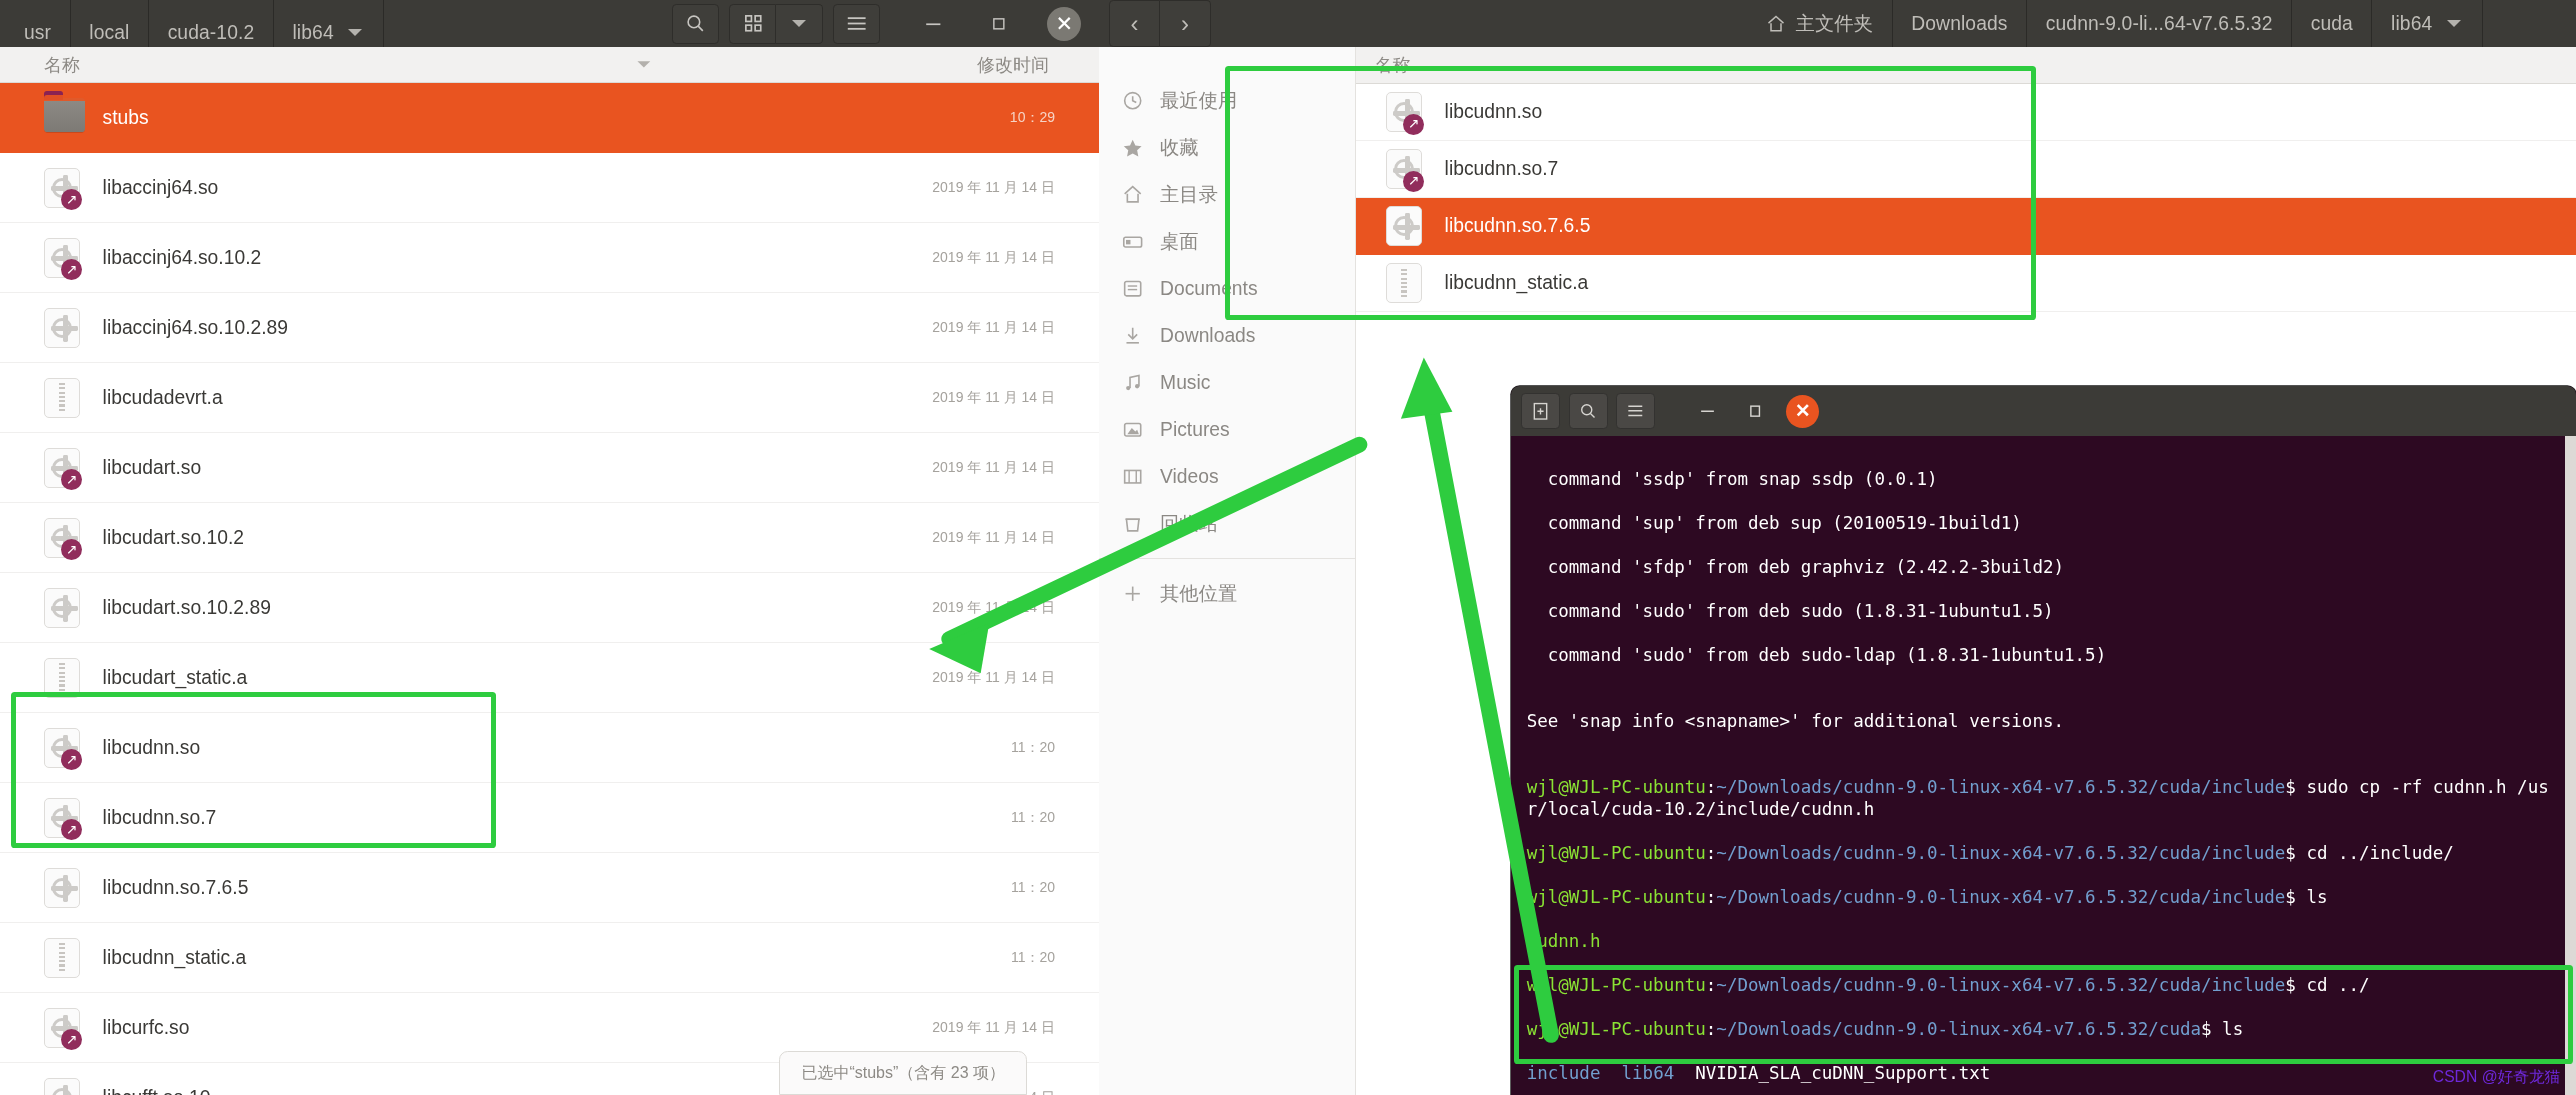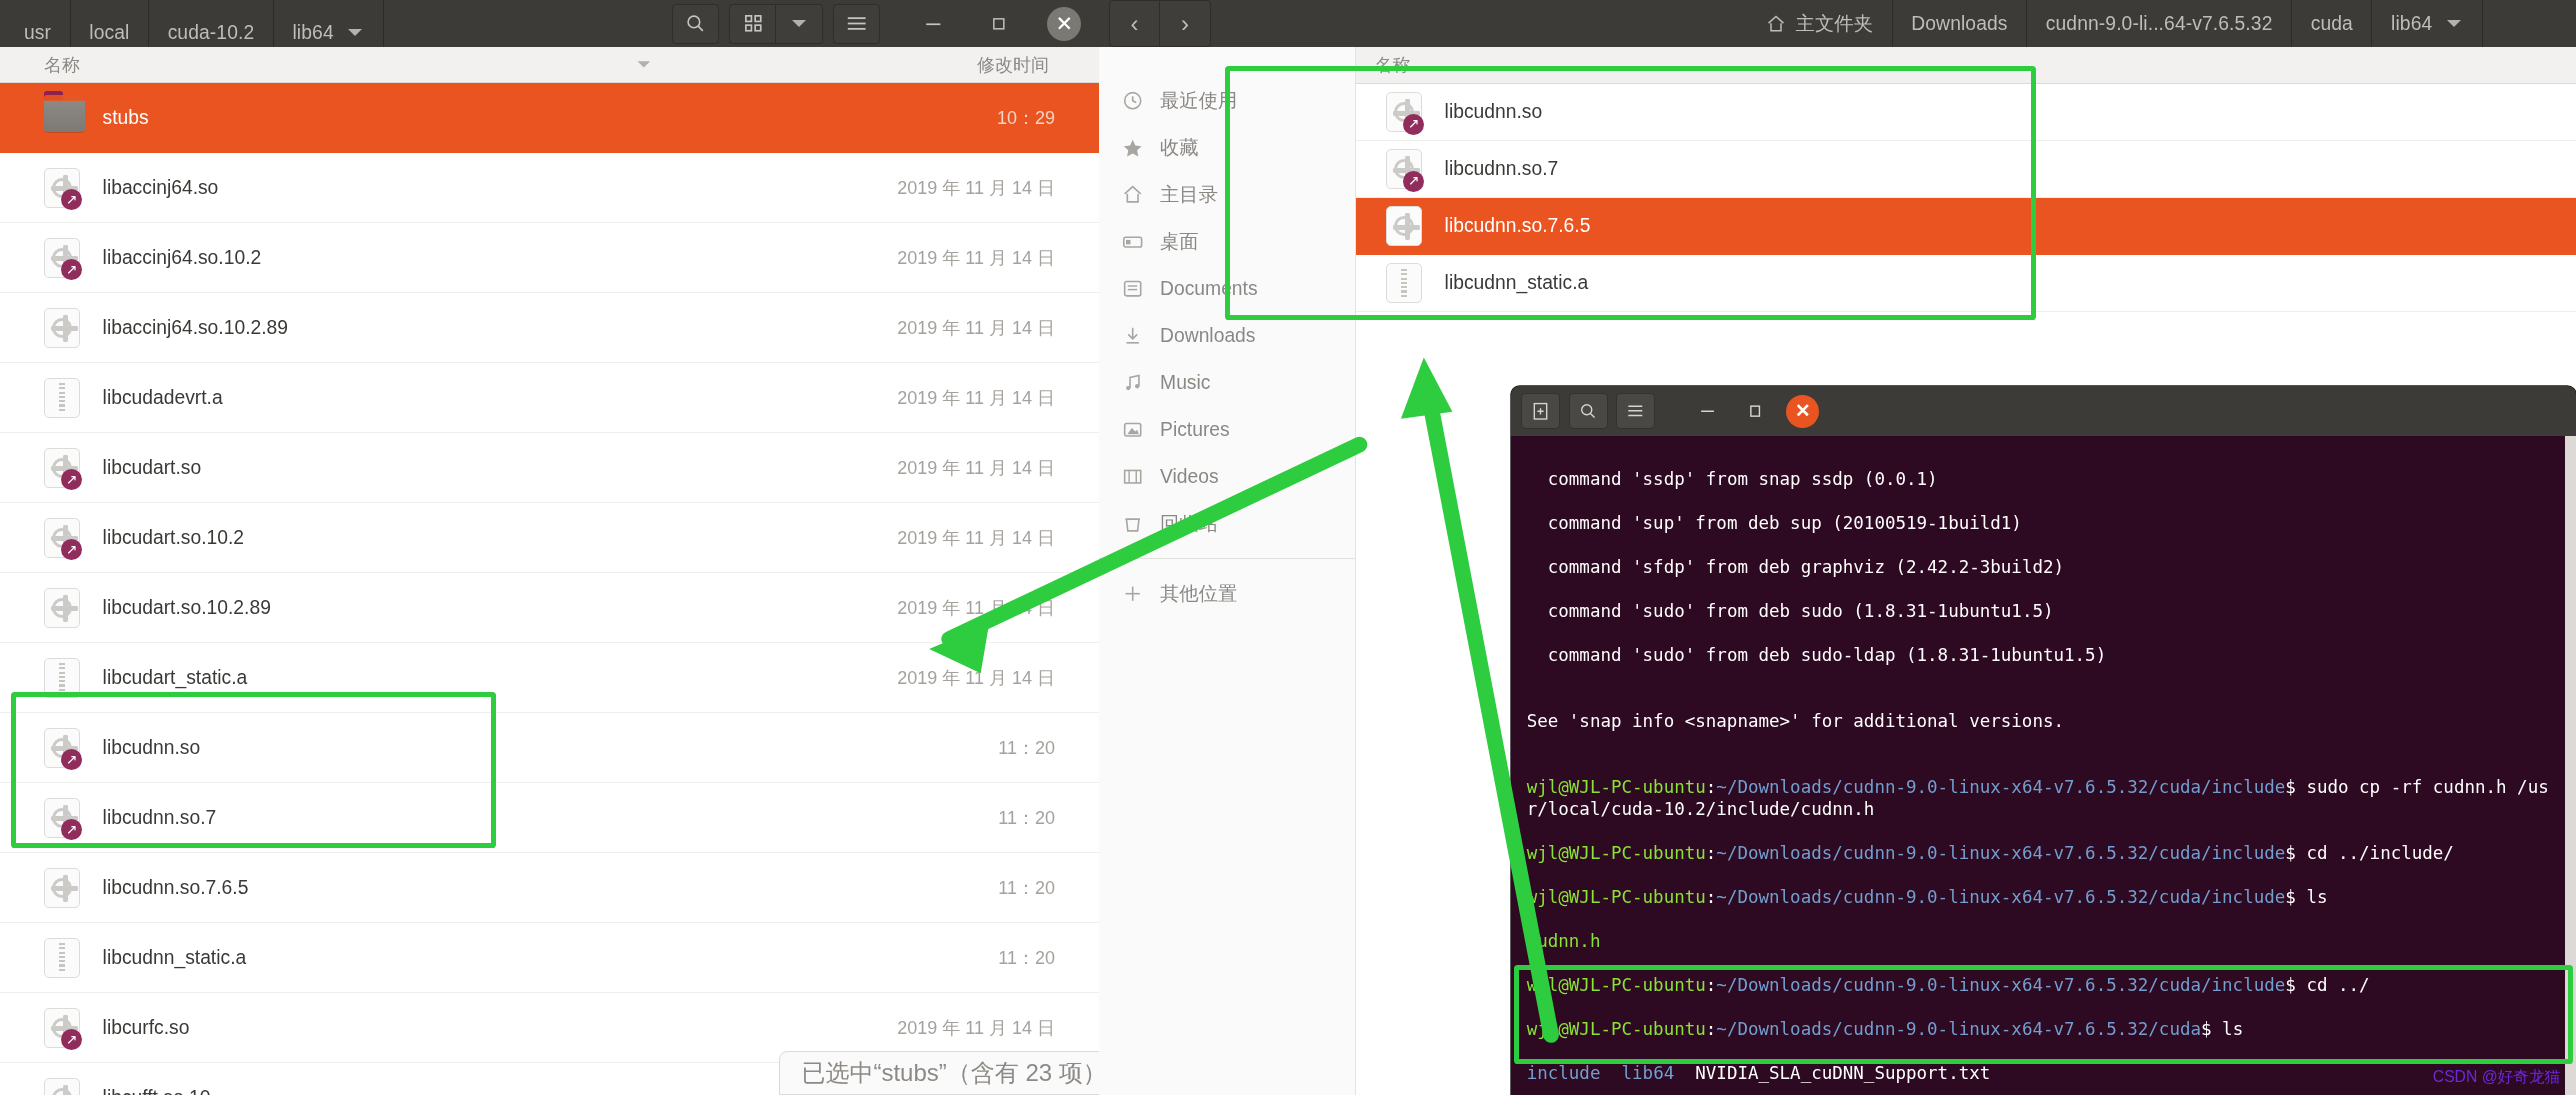--- a/index.html
+++ b/index.html
@@ -70,21 +70,21 @@
     background: #ffffff; overflow: hidden;
   }
   .frow {
     position: relative; height: 70px; display: flex; align-items: center;
     border-bottom: 0.7px solid #f0efee;
   }
   .frow.sel { background: #e95420; border-bottom: 0.7px solid #e95420; }
   .frow .fname { font-size: 19.3px; color: #3a3936; }
   .frow.sel .fname { color: #ffffff; }
   .frow .fdate {
-    position: absolute; right: 44px; font-size: 18px; color: #a5a29d; text-align: center;
+    position: absolute; right: 44px; font-size: 14px; color: #a5a29d; text-align: center;
   }
   .frow.sel .fdate { color: #f6d4c6; }
   .ficon-wrap {
     width: 40px; height: 40px; margin-left: 44px; margin-right: 18.6px;
     position: relative; flex: none;
   }
 
   
   .ic-file {
     width: 36px; height: 40px; border-radius: 5px;
@@ -124,21 +124,21 @@
     position: absolute; left: 17px; bottom: -2.9px; width: 21.4px; height: 21.4px;
     border-radius: 50%; background: #912d5c;
     display: flex; align-items: center; justify-content: center;
     color: #fff; font-size: 13.6px; line-height: 1;
   }
 
   .status-pill {
     position: absolute; left: 779px; bottom: 0px; height: 44px;
     padding: 0 21.4px; background: #fbfafa; border: 0.7px solid #dcdad6;
     border-radius: 8.6px 8.6px 0 0; display: flex; align-items: center;
-    color: #8d8a85; font-size: 24px; white-space: nowrap; justify-content: flex-end;
+    color: #8d8a85; font-size: 16px; white-space: nowrap; justify-content: flex-end;
   }
 
   
   .right-win {
     position: absolute; left: 1099px; top: 0; width: 1477px; height: 1095px;
     background: #ffffff;
   }
   .right-head {
     position: absolute; left: 0; top: 0; width: 1477px; height: 47px;
     background: #3c3b37; display: flex; align-items: center;

